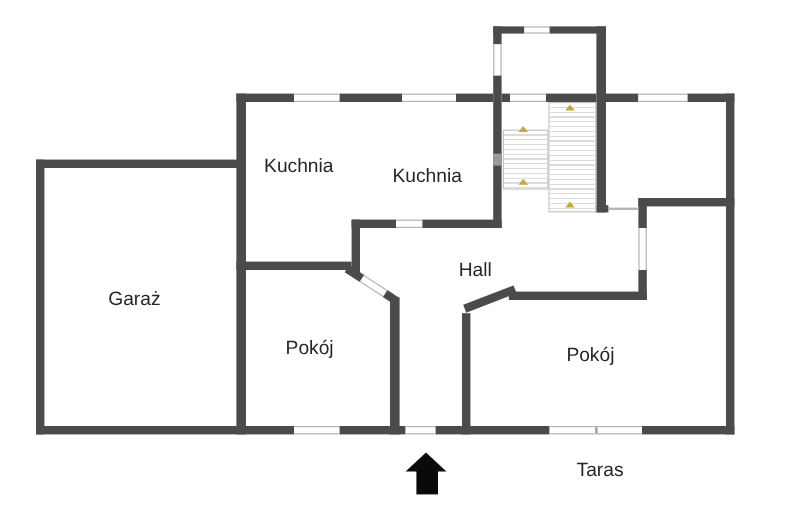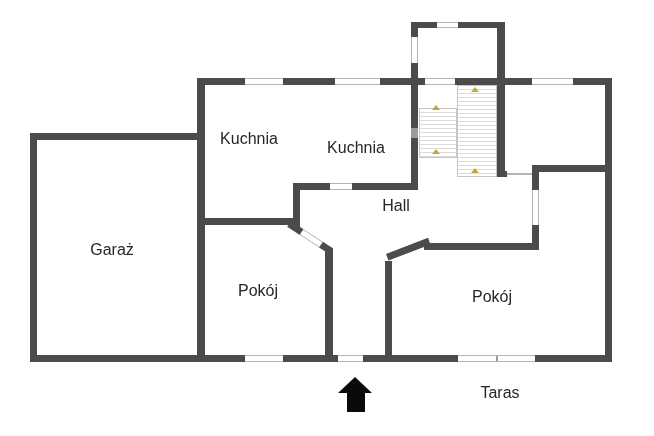--- a/index.html
+++ b/index.html
@@ -119,21 +119,21 @@
   <i class="stairs" style="left:419px;top:108px;width:38px;height:50px"></i>
   <i class="marker" style="left:432px;top:105px"></i>
   <i class="marker" style="left:432px;top:149px"></i>
   <i class="marker" style="left:471px;top:87px"></i>
   <i class="marker" style="left:471px;top:168px"></i>
 
   
   <span class="room-label" style="left:112px;top:250px">Garaż</span>
   <span class="room-label" style="left:249px;top:139px">Kuchnia</span>
   <span class="room-label" style="left:356px;top:148px">Kuchnia</span>
-  <span class="room-label" style="left:396px;top:206px">Hall</span>
+  <span class="room-label" style="left:396px;top:226px">Hall</span>
   <span class="room-label" style="left:258px;top:291px">Pokój</span>
   <span class="room-label" style="left:492px;top:297px">Pokój</span>
   <span class="room-label" style="left:500px;top:393px">Taras</span>
 
   
   <span>
     <i class="arrow-head" style="left:338px;top:377px"></i>
     <i class="arrow-shaft" style="left:347px;top:392px;width:18px;height:20px"></i>
   </span>
 

